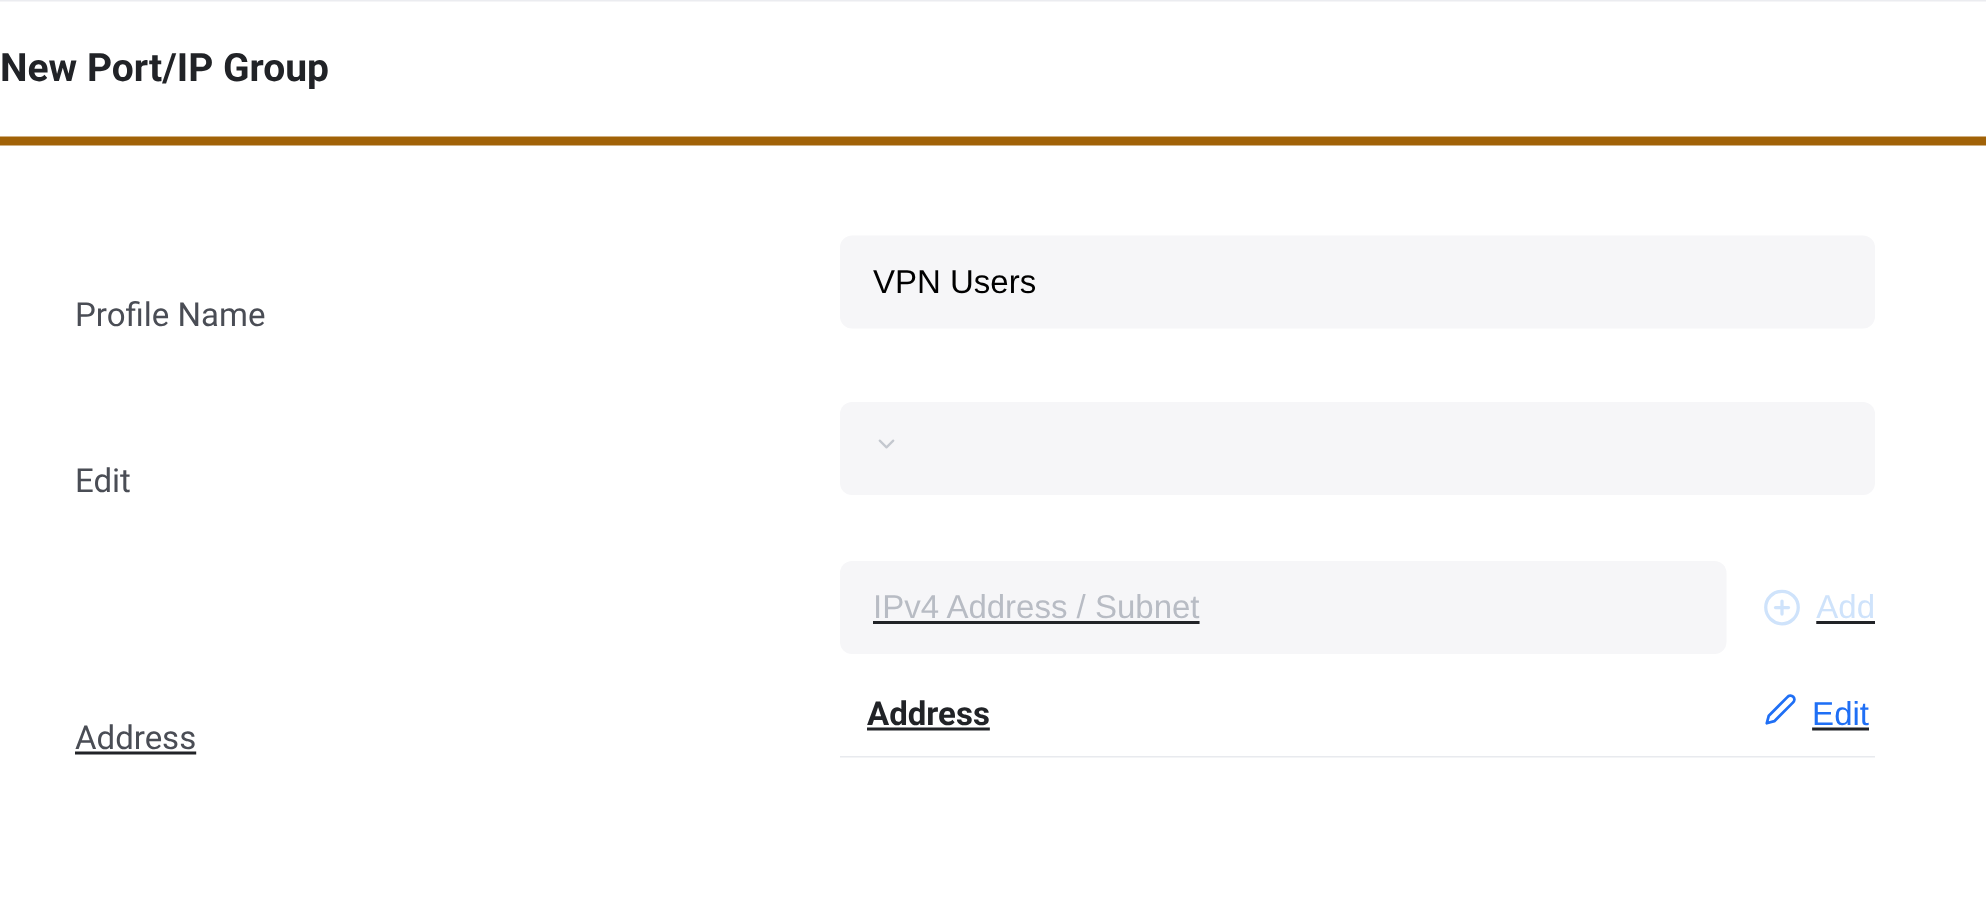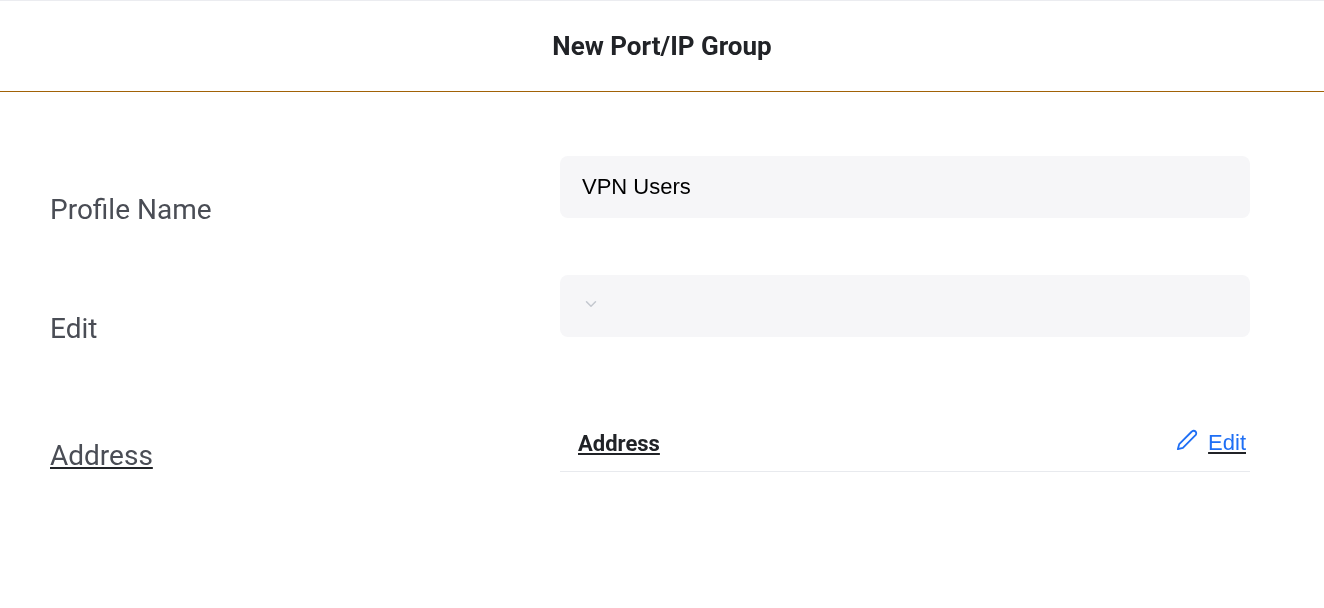--- a/index.html
+++ b/index.html
@@ -10,44 +10,44 @@
     body {
       font-family: -apple-system, BlinkMacSystemFont, "Segoe UI", Roboto, "Helvetica Neue", Arial, sans-serif;
       background: #ffffff;
       width: 1324px;
       height: 608px;
       overflow: hidden;
       color: #212327;
     }
     .header {
       border-top: 1px solid #ebecf0;
-      border-bottom: 1px solid #a16207;
+      border-bottom: 6px solid #a16207;
       padding: 30px 0;
-      text-align: center;
+      text-align: left;
     }
     .header-title {
       font-size: 26px;
       font-weight: 700;
       color: #212327;
     }
     .form-container {
       padding: 55px 70px 0 50px;
     }
     .form-row {
       display: flex;
       align-items: center;
       margin-bottom: 40px;
     }
     .form-row.top-align {
       align-items: flex-end;
       text-decoration: underline;
     }
     .label {
       width: 510px;
-      font-size: 28px;
+      font-size: 22px;
       color: #4a4d55;
       padding-top: 8px;
       margin-top: 46px;
     }
     .label.centered {
       padding-top: 0;
     }
     .field-col {
       flex: 1;
       display: flex;
@@ -183,20 +183,33 @@
               </svg>
           </span>
         </div>
       </div>
     </div>
   </div>
 
   <div class="form-row top-align">
     <div class="label">Address</div>
     <div class="field-col">
+      <div class="address-row">
+        <input type="text" class="address-input" placeholder="IPv4 Address / Subnet" style="">
+        <button class="add-btn">
+          <span class="add-icon-circle">
+            <svg width="26" height="26" viewBox="0 0 24 24" fill="none" stroke="#cfe3fb" stroke-width="2" stroke-linecap="round" stroke-linejoin="round">
+                <circle cx="12" cy="12" r="10"></circle>
+                <line x1="12" y1="8" x2="12" y2="16"></line>
+                <line x1="8" y1="12" x2="16" y2="12"></line>
+              </svg>
+          </span>
+          <span>Add</span>
+        </button>
+      </div>
 
       <div class="table-area">
         <div class="table-header">
           <div class="table-header-left">Address</div>
           <button class="edit-btn">
             <span>
               <svg width="22" height="22" viewBox="0 0 24 24" fill="none" stroke="#1f6ff5" stroke-width="2" stroke-linecap="round" stroke-linejoin="round">
                   <path d="M17 3a2.85 2.85 0 1 1 4 4L7.5 20.5 2 22l1.5-5.5L17 3z"></path>
                 </svg>
             </span>

